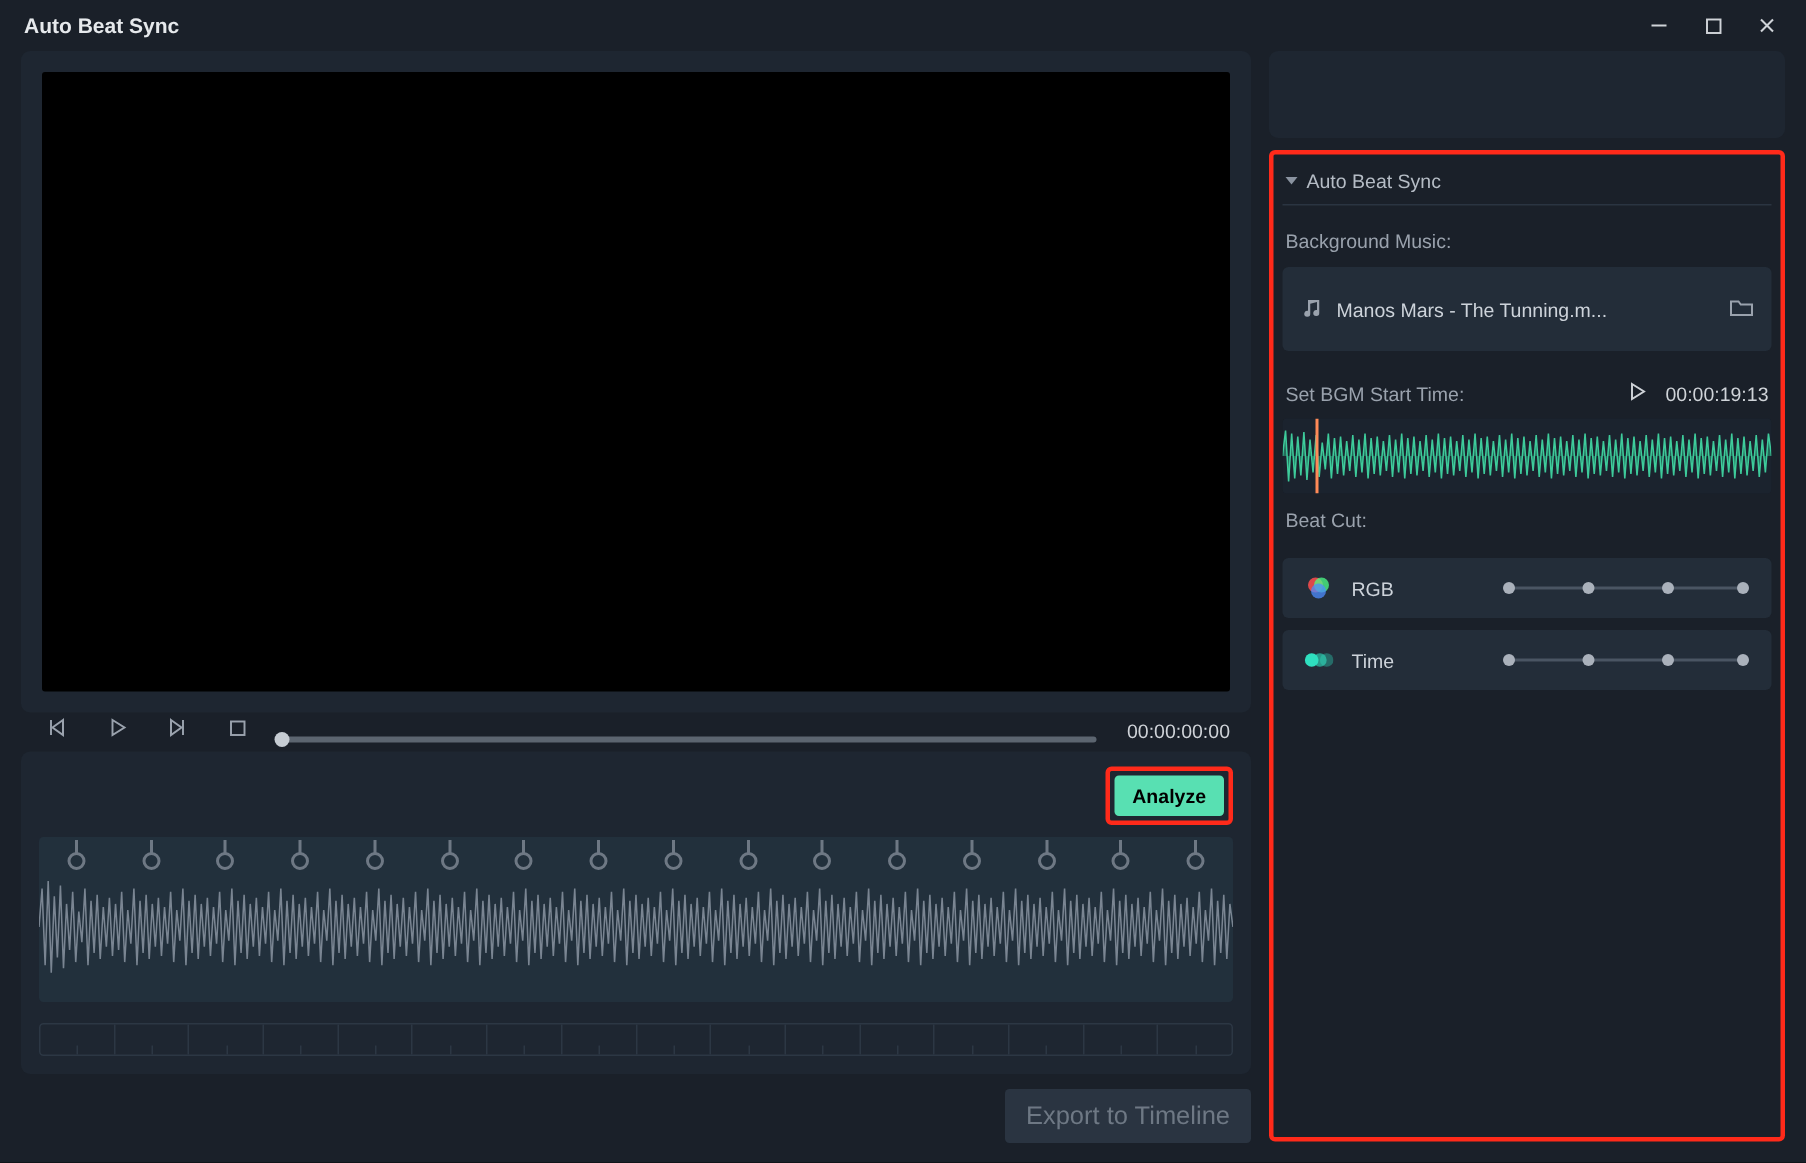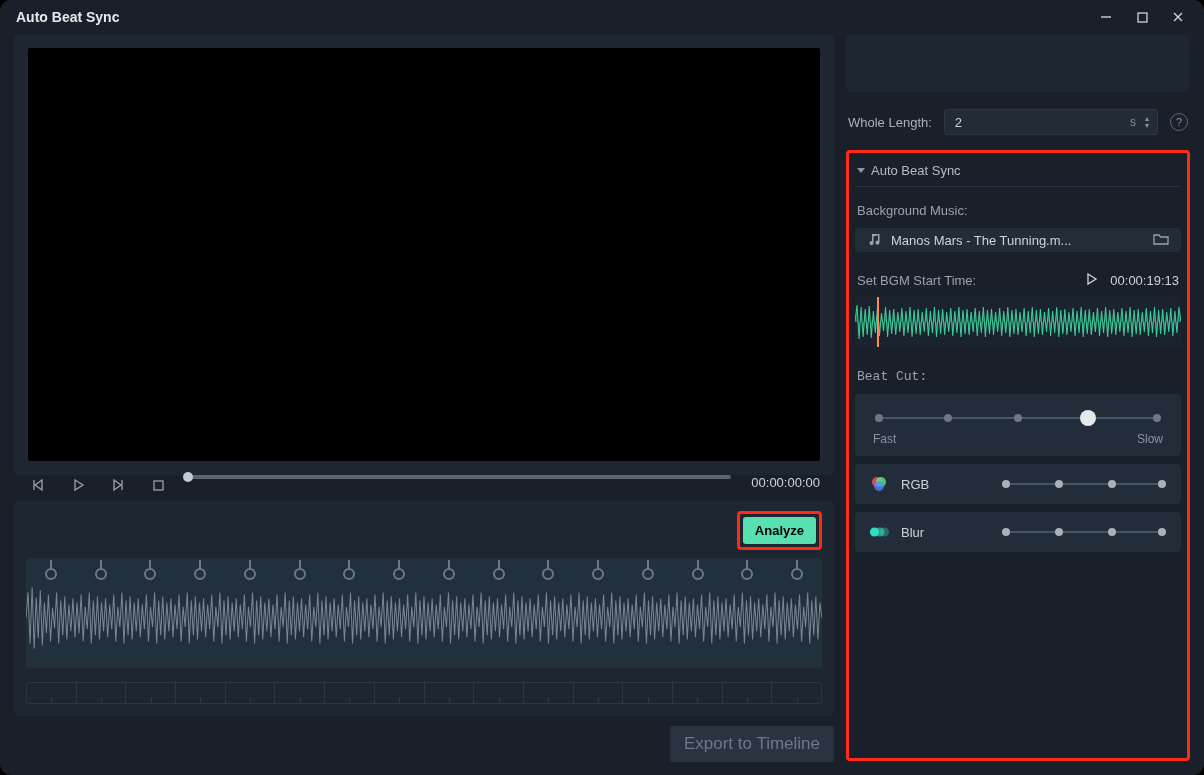--- a/index.html
+++ b/index.html
@@ -1,30 +1,30 @@
 <!DOCTYPE html>
 <html><head>
 <meta charset="utf-8">
 <style>
   * { box-sizing: border-box; margin: 0; padding: 0; font-family: -apple-system, BlinkMacSystemFont, "Segoe UI", Arial, sans-serif; }
   body { background: #000; width: 1204px; height: 775px; overflow: hidden; color: #cfd3d8; font-size: 13px; }
-  .window { background: #1a2029; width: 100%; height: 100%; display: flex; flex-direction: column; border-radius: 11px; }
+  .window { background: #1a2029; width: 100%; height: 100%; display: flex; flex-direction: column; }
   
   .titlebar { height: 34px; display: flex; align-items: center; justify-content: space-between; padding: 0 8px 0 16px; color: #e6e9ec; }
   .titlebar-left { font-weight: 600; font-size: 14px; }
   .titlebar-right { display: flex; gap: 0; }
   .win-btn { width: 36px; height: 30px; display: flex; align-items: center; justify-content: center; background: transparent; border: none; color: #cfd3d8; }
   
   .body { flex: 1; display: flex; gap: 12px; padding: 0 14px 14px 14px; min-height: 0; }
   .left { flex: 1; display: flex; flex-direction: column; min-width: 0; }
   .right { width: 344px; display: flex; flex-direction: column; min-width: 0; }
   
   .preview-outer { background: #1e2631; border-radius: 6px; padding: 14px; flex: 0 0 auto; }
   .preview { background: #000; width: 100%; height: 413px; border-radius: 2px; }
-  .transport { height: 42px; display: flex; align-items: flex-start; gap: 20px; padding: 0 14px; }
+  .transport { height: 42px; display: flex; align-items: flex-end; gap: 20px; padding: 0 14px; }
   .t-btn { width: 20px; height: 20px; display: flex; align-items: center; justify-content: center; color: #8a93a0; background: none; border: none; }
   .t-btn svg { display:block; }
   .seek { flex: 1; height: 4px; background: #5c6570; border-radius: 2px; position: relative; }
   .seek-thumb { position: absolute; left: 0; top: 50%; width: 10px; height: 10px; background: #c6ccd3; border-radius: 50%; transform: translate(-50%, -50%); }
   .timecode { color: #cfd3d8; font-size: 13px; font-variant-numeric: tabular-nums; }
   
   .analyze-panel { margin-top: 6px; background: #1e2631; border-radius: 6px; padding: 10px 12px 12px 12px; flex: 0 0 auto; display: flex; flex-direction: column; gap: 8px; position: relative; }
   .analyze-row { display: flex; justify-content: flex-end; }
   .analyze-highlight { border: 3px solid #ff2a1a; border-radius: 4px; padding: 3px; }
   .btn-analyze { background: #58e0b2; color: #000000; font-weight: 600; font-size: 13px; border: none; border-radius: 3px; padding: 6px 12px; }
@@ -48,21 +48,21 @@
   .wl-input { flex:1; background:#222b36; border:1px solid #2c3744; border-radius:3px; height:26px; color:#cfd3d8; padding:0 26px 0 10px; font-size:13px; }
   .wl-input-wrap { flex:1; position:relative; display:flex; align-items:center; }
   .wl-unit { position:absolute; right:22px; color:#8a93a0; font-size:12px; pointer-events:none; }
   .wl-stepper { position:absolute; right:6px; display:flex; flex-direction:column; gap:1px; }
   .wl-stepper div { width:10px; height:6px; color:#8a93a0; font-size:8px; line-height:6px; text-align:center; }
   .help-icon { width:18px; height:18px; border:1px solid #5c6570; border-radius:50%; display:flex; align-items:center; justify-content:center; color:#8a93a0; font-size:11px; }
   .panel-highlight { margin-top:8px; border:3px solid #ff2a1a; border-radius:4px; padding:4px 6px 8px 6px; flex:1; display:flex; flex-direction:column; overflow:hidden; }
   .section-hdr { display:flex; align-items:center; gap:6px; color:#b5bcc5; font-size:13px; padding:6px 2px 8px 2px; border-bottom:1px solid #2a3441; position:relative; }
   .caret { width:0; height:0; border-left:4px solid transparent; border-right:4px solid transparent; border-top:5px solid #8a93a0; }
   .sub-label { color:#9aa2ad; font-size:13px; margin:16px 0 10px 2px; }
-  .music-chip { background:#232d39; border-radius:4px; height:24px; display:flex; align-items:center; padding:0 12px; gap:10px; }
+  .music-chip { background:#232d39; border-radius:4px; height:56px; display:flex; align-items:center; padding:0 12px; gap:10px; }
   .music-icon { color:#8a93a0; }
   .music-name { flex:1; color:#cdd3da; white-space:nowrap; overflow:hidden; text-overflow:ellipsis; font-size:13px; }
   .folder-icon { color:#8a93a0; }
   .bgm-row { display:flex; align-items:center; justify-content:space-between; margin:20px 2px 8px 2px; }
   .bgm-right { display:flex; align-items:center; gap:12px; color:#cfd3d8; }
   .play-outline { width:14px; height:14px; }
   .wave-small { height:50px; border-radius:3px; position:relative; overflow:hidden; background:#1b232e; }
   .wave-small svg { width:100%; height:100%; display:block; }
   .playhead { position:absolute; top:0; bottom:0; width:2px; background:#ff8a57; left:22px; }
   .beat-slider-wrap { background:#232d39; border-radius:4px; padding:16px 18px 10px 18px; }
@@ -203,32 +203,20 @@
 
       <div class="export-row">
         <button class="btn-export">Export to Timeline</button>
       </div>
 
     </div>
 
     <div class="right">
       <div class="right-top"></div>
 
-      <div class="whole-length">
-        <span class="wl-label">Whole Length:</span>
-        <div class="wl-input-wrap">
-          <input class="wl-input" value="2" style="">
-          <span class="wl-unit">s</span>
-          <div class="wl-stepper">
-            <div>▴</div>
-            <div>▾</div>
-          </div>
-        </div>
-        <div class="help-icon">?</div>
-      </div>
 
       <div class="panel-highlight">
 
         <div class="section-hdr">
           <span class="caret"></span>
           <span>Auto Beat Sync</span>
         </div>
 
         <div class="sub-label">Background Music:</div>
         <div class="music-chip">
@@ -259,35 +247,21 @@
 
         <div class="wave-small">
           <svg viewBox="0 0 320 50" preserveAspectRatio="none">
             <rect x="0" y="0" width="320" height="50" fill="#1b232e"></rect>
             <path fill="#34b98f" d="M0 25 L0 40 L320 40 L320 25 Z" opacity="0"></path>
             <path stroke="#3ecb9b" stroke-width="1" fill="#2a9d78" fill-opacity="0.6" d="M0 25 L2 8 L4 42 L6 10 L8 40 L10 12 L12 38 L14 9 L16 41 L18 14 L20 36 L22 11 L24 39 L26 16 L28 34 L30 10 L32 40 L34 13 L36 37 L38 12 L40 38 L42 15 L44 35 L46 11 L48 39 L50 14 L52 36 L54 10 L56 40 L58 13 L60 37 L62 12 L64 38 L66 15 L68 35 L70 11 L72 39 L74 14 L76 36 L78 10 L80 40 L82 13 L84 37 L86 12 L88 38 L90 15 L92 35 L94 11 L96 39 L98 14 L100 36 L102 10 L104 40 L106 13 L108 37 L110 12 L112 38 L114 15 L116 35 L118 11 L120 39 L122 14 L124 36 L126 10 L128 40 L130 13 L132 37 L134 12 L136 38 L138 15 L140 35 L142 11 L144 39 L146 14 L148 36 L150 10 L152 40 L154 13 L156 37 L158 12 L160 38 L162 15 L164 35 L166 11 L168 39 L170 14 L172 36 L174 10 L176 40 L178 13 L180 37 L182 12 L184 38 L186 15 L188 35 L190 11 L192 39 L194 14 L196 36 L198 10 L200 40 L202 13 L204 37 L206 12 L208 38 L210 15 L212 35 L214 11 L216 39 L218 14 L220 36 L222 10 L224 40 L226 13 L228 37 L230 12 L232 38 L234 15 L236 35 L238 11 L240 39 L242 14 L244 36 L246 10 L248 40 L250 13 L252 37 L254 12 L256 38 L258 15 L260 35 L262 11 L264 39 L266 14 L268 36 L270 10 L272 40 L274 13 L276 37 L278 12 L280 38 L282 15 L284 35 L286 11 L288 39 L290 14 L292 36 L294 10 L296 40 L298 13 L300 37 L302 12 L304 38 L306 15 L308 35 L310 11 L312 39 L314 14 L316 36 L318 10 L320 25"></path>
           </svg>
           <div class="playhead"></div>
         </div>
 
-        <div class="sub-label" style="margin-top:22px;font-family:Liberation Mono, monospace;">Beat Cut:</div>
-        <div class="beat-slider-wrap">
-          <div class="dots-track">
-            <div class="dots-line"></div>
-            <div class="dot" style="left:2%"></div>
-            <div class="dot" style="left:26%"></div>
-            <div class="dot" style="left:50%"></div>
-            <div class="dot big" style="left:74%"></div>
-            <div class="dot" style="left:98%"></div>
-          </div>
-          <div class="slider-labels">
-            <span>Fast</span>
-            <span>Slow</span>
-          </div>
-        </div>
+        <div class="sub-label" style="margin-top:10px;">Beat Cut:</div>
 
 
         <div class="effect-list">
 
           <div class="effect-row">
             <div class="effect-icon">
               <svg width="20" height="20" viewBox="0 0 20 20">
                 <circle cx="8" cy="8" r="5" fill="#ff4d4d" opacity="0.85"></circle>
                 <circle cx="12" cy="8" r="5" fill="#4dff88" opacity="0.75"></circle>
                 <circle cx="10" cy="12" r="5" fill="#4d8cff" opacity="0.75"></circle>
@@ -306,21 +280,21 @@
 
 
           <div class="effect-row">
             <div class="effect-icon">
               <svg width="22" height="14" viewBox="0 0 22 14">
                 <ellipse cx="6" cy="7" rx="5" ry="5" fill="#2fe0c0"></ellipse>
                 <ellipse cx="12" cy="7" rx="5" ry="5" fill="#2fe0c0" opacity="0.6"></ellipse>
                 <ellipse cx="17" cy="7" rx="5" ry="5" fill="#2fe0c0" opacity="0.35"></ellipse>
               </svg>
             </div>
-            <div class="effect-name">Blur</div>
+            <div class="effect-name">Time</div>
             <div class="effect-slider">
               <div class="line"></div>
               <div class="d" style="left:3%"></div>
                 <div class="d" style="left:35%"></div>
                 <div class="d" style="left:67%"></div>
                 <div class="d" style="left:97%"></div>
             </div>
           </div>
 
         </div>

